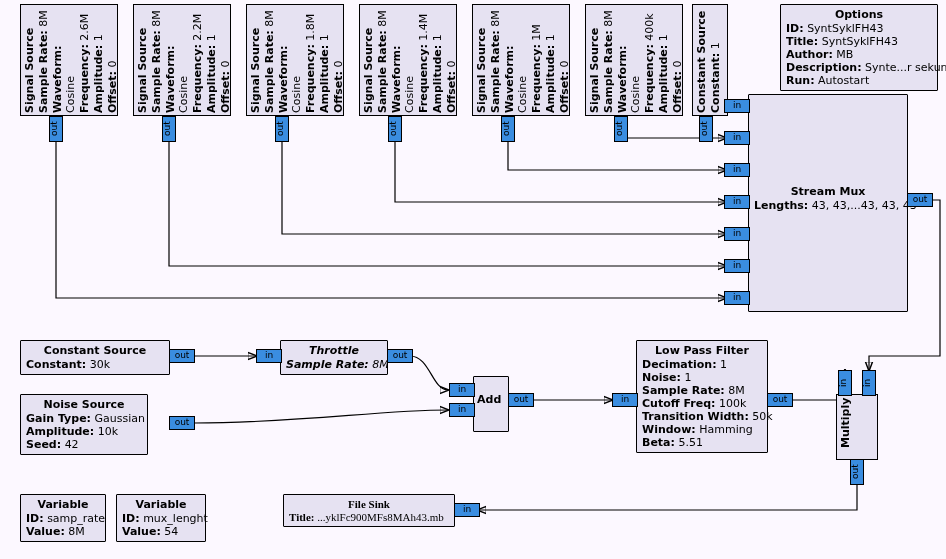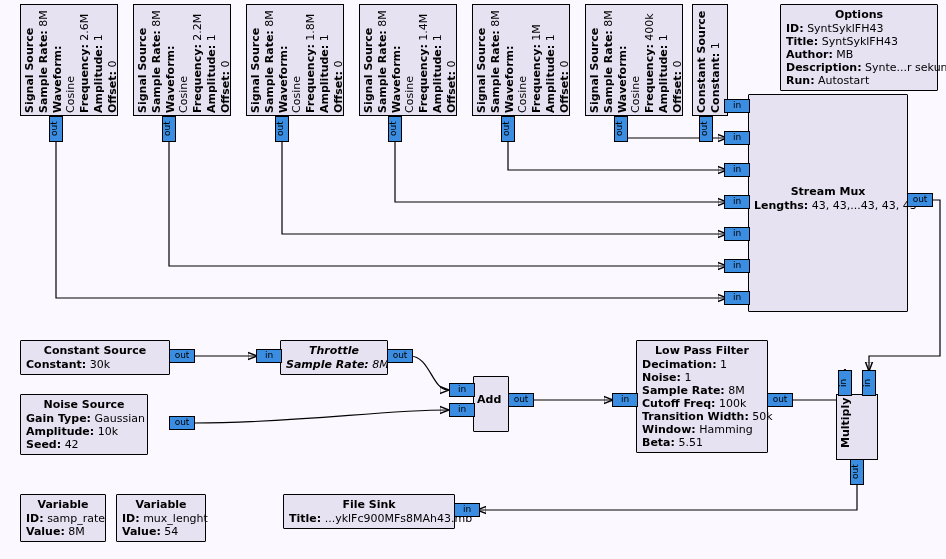--- a/index.html
+++ b/index.html
@@ -251,21 +251,21 @@
 
 <div class="vblock" style="left:836px; top:394px; width:42px; height:66px;">
   <div class="vinner" style="text-align:center; padding-top:8px;">
     <span class="title">Multiply</span>
   </div>
 </div>
 <div class="port v" style="left:838px; top:370px;">in</div>
 <div class="port v" style="left:862px; top:370px;">in</div>
 <div class="port v" style="left:850px; top:459px;">out</div>
 
-<div class="block" style="left:283px; top:494px; width:172px;">
+<div class="block" style="left:283px; top:494px; width:172px;font-family:Liberation Serif, serif;">
   <div class="title">File Sink</div>
   <div class="row"><span class="lbl">Title:</span> <span class="val">...yklFc900MFs8MAh43.mb</span></div>
 </div>
 <div class="port h" style="left:454px; top:503px;">in</div>
 
 <div class="block" style="left:20px; top:494px; width:86px;">
   <div class="title">Variable</div>
   <div class="row"><span class="lbl">ID:</span> <span class="val">samp_rate</span></div>
   <div class="row"><span class="lbl">Value:</span> <span class="val">8M</span></div>
 </div>

